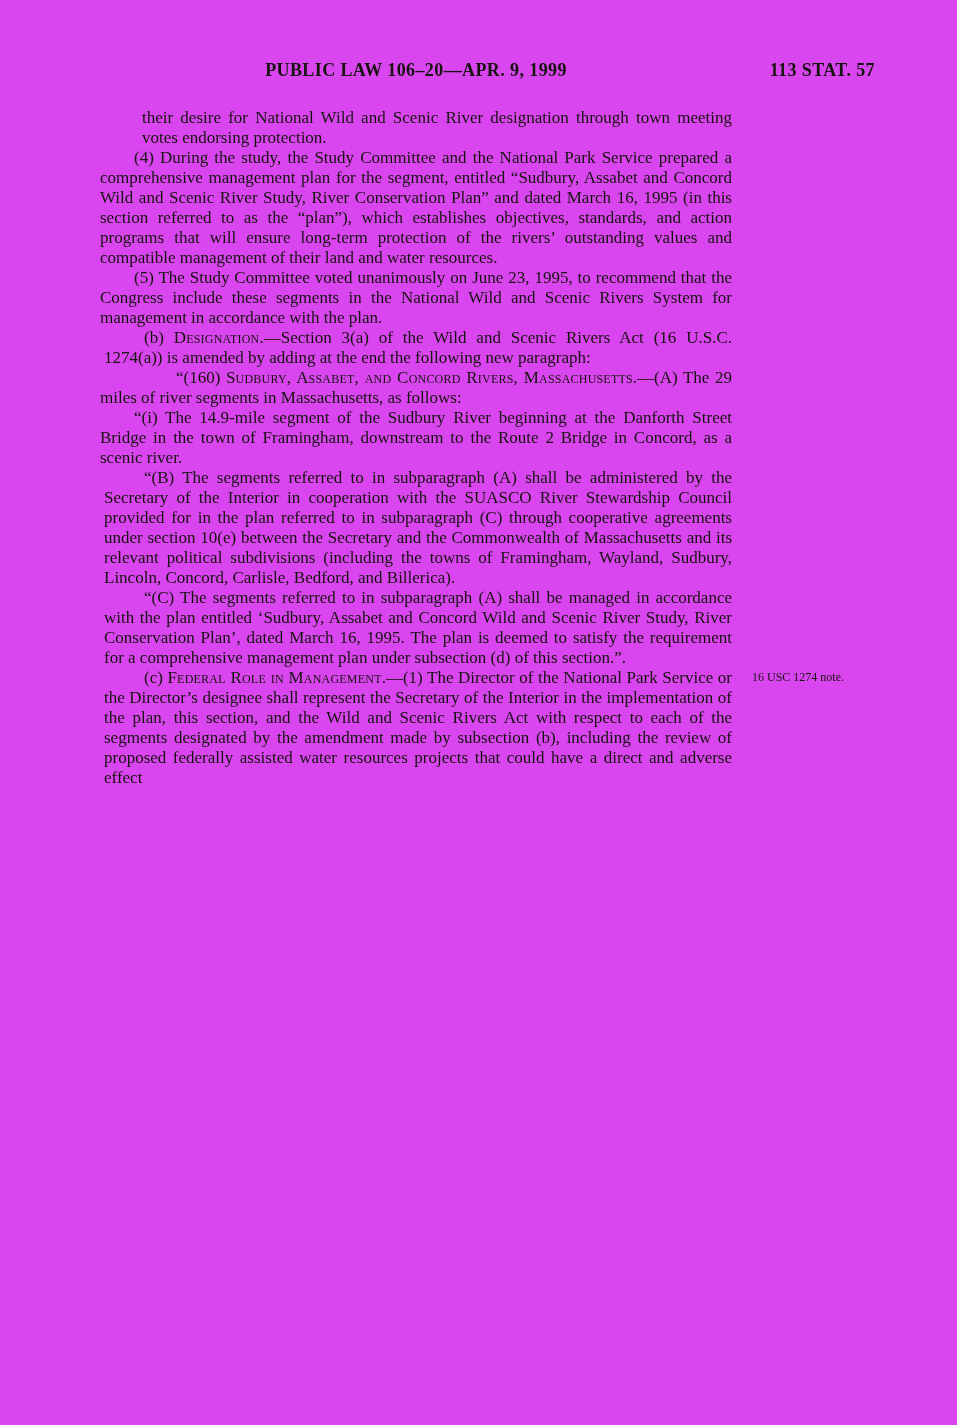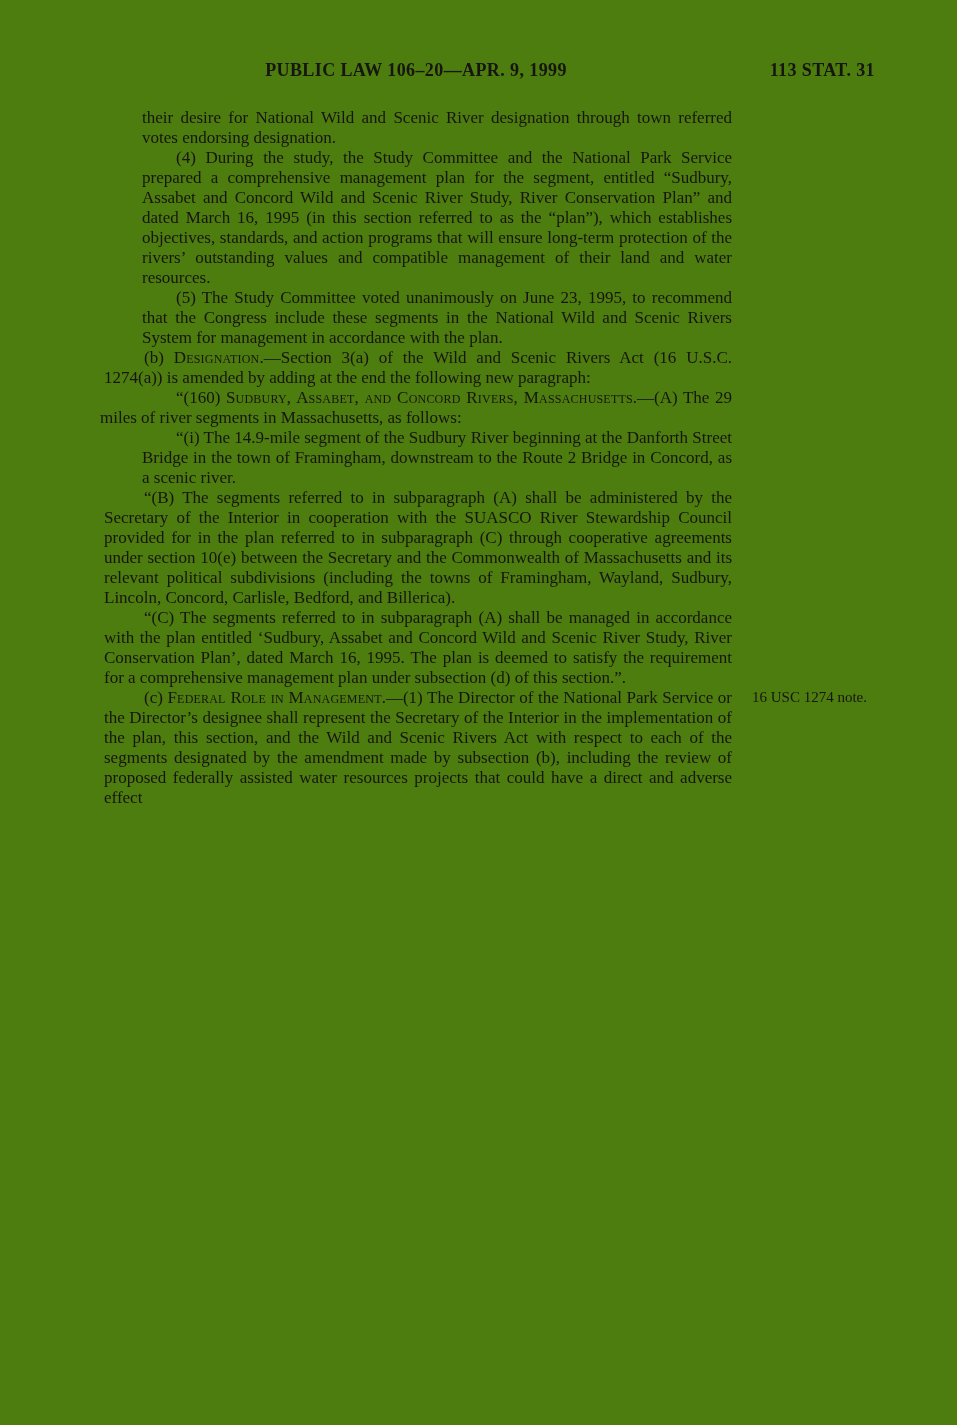--- a/index.html
+++ b/index.html
@@ -7,21 +7,21 @@
   html, body {
     width: 957px;
     background: #dedcd6;
     font-family: "Liberation Serif", "DejaVu Serif", serif;
   }
 
   .page {
     position: relative;
     width: 957px;
     height: 1425px;
-    background: #4d7c0f;
+    background: #d946ef;
     color: #17150f;
     overflow: hidden;
   }
 
   
   .header {
     position: absolute;
     top: 60px;
     left: 100px;
     width: 775px;
@@ -54,56 +54,56 @@
   .para {
     position: relative;
     font-size: 17px;
     line-height: 20px;
     text-align: justify;
     hyphens: auto;
   }
   
   .para.cont { margin-left: 42px; text-indent: 0; }
   
-  .para.sub { margin-left: 42px; text-indent: 34px; }
+  .para.sub { text-indent: 34px; }
   
   .para.flush { margin-left: 4px; text-indent: 40px; }
   
   .para.deep { margin-left: 0; text-indent: 76px; }
 
   .smallcaps {
     font-variant: small-caps;
     letter-spacing: 0.2px;
   }
 
   
   .note {
     position: absolute;
     left: calc(100% + 20px);
     top: 1px;
     width: 116px;
-    font-size: 15px;
+    font-size: 12px;
     line-height: 16px;
     text-align: left;
     text-indent: 0;
     white-space: normal;
   }
 </style>
 </head>
 <body>
 
 <div class="page">
 
   <div class="header">
     <div class="law-title">PUBLIC LAW 106–20—APR. 9, 1999</div>
-    <div class="stat-citation">113 STAT. 31</div>
+    <div class="stat-citation">113 STAT. 57</div>
   </div>
 
   <div class="body-col" id="paragraphs">
-      <p class="para cont"><span>their desire for National Wild and Scenic River designation through town referred votes endorsing designation.</span></p>
+      <p class="para cont"><span>their desire for National Wild and Scenic River designation through town meeting votes endorsing protection.</span></p>
       <p class="para sub"><span>(4) During the study, the Study Committee and the National Park Service prepared a comprehensive management plan for the segment, entitled “Sudbury, Assabet and Concord Wild and Scenic River Study, River Conservation Plan” and dated March 16, 1995 (in this section referred to as the “plan”), which establishes objectives, standards, and action programs that will ensure long-term protection of the rivers’ outstanding values and compatible management of their land and water resources.</span></p>
       <p class="para sub"><span>(5) The Study Committee voted unanimously on June 23, 1995, to recommend that the Congress include these segments in the National Wild and Scenic Rivers System for management in accordance with the plan.</span></p>
       <p class="para flush"><span>(b) </span><span class="smallcaps">Designation</span><span>.—Section 3(a) of the Wild and Scenic Rivers Act (16 U.S.C. 1274(a)) is amended by adding at the end the following new paragraph:</span></p>
       <p class="para deep"><span>“(160) </span><span class="smallcaps">Sudbury, Assabet, and Concord Rivers, Massachusetts</span><span>.—(A) The 29 miles of river segments in Massachusetts, as follows:</span></p>
       <p class="para sub"><span>“(i) The 14.9-mile segment of the Sudbury River beginning at the Danforth Street Bridge in the town of Framingham, downstream to the Route 2 Bridge in Concord, as a scenic river.</span></p>
       <p class="para flush"><span>“(B) The segments referred to in subparagraph (A) shall be administered by the Secretary of the Interior in cooperation with the SUASCO River Stewardship Council provided for in the plan referred to in subparagraph (C) through cooperative agreements under section 10(e) between the Secretary and the Commonwealth of Massachusetts and its relevant political subdivisions (including the towns of Framingham, Wayland, Sudbury, Lincoln, Concord, Carlisle, Bedford, and Billerica).</span></p>
       <p class="para flush"><span>“(C) The segments referred to in subparagraph (A) shall be managed in accordance with the plan entitled ‘Sudbury, Assabet and Concord Wild and Scenic River Study, River Conservation Plan’, dated March 16, 1995. The plan is deemed to satisfy the requirement for a comprehensive management plan under subsection (d) of this section.”.</span></p>
       <p class="para flush"><span>(c) </span><span class="smallcaps">Federal Role in Management</span><span>.—(1) The Director of the National Park Service or the Director’s designee shall represent the Secretary of the Interior in the implementation of the plan, this section, and the Wild and Scenic Rivers Act with respect to each of the segments designated by the amendment made by subsection (b), including the review of proposed federally assisted water resources projects that could have a direct and adverse effect</span><span class="note">16 USC 1274 note.</span></p>
     </div>
 

